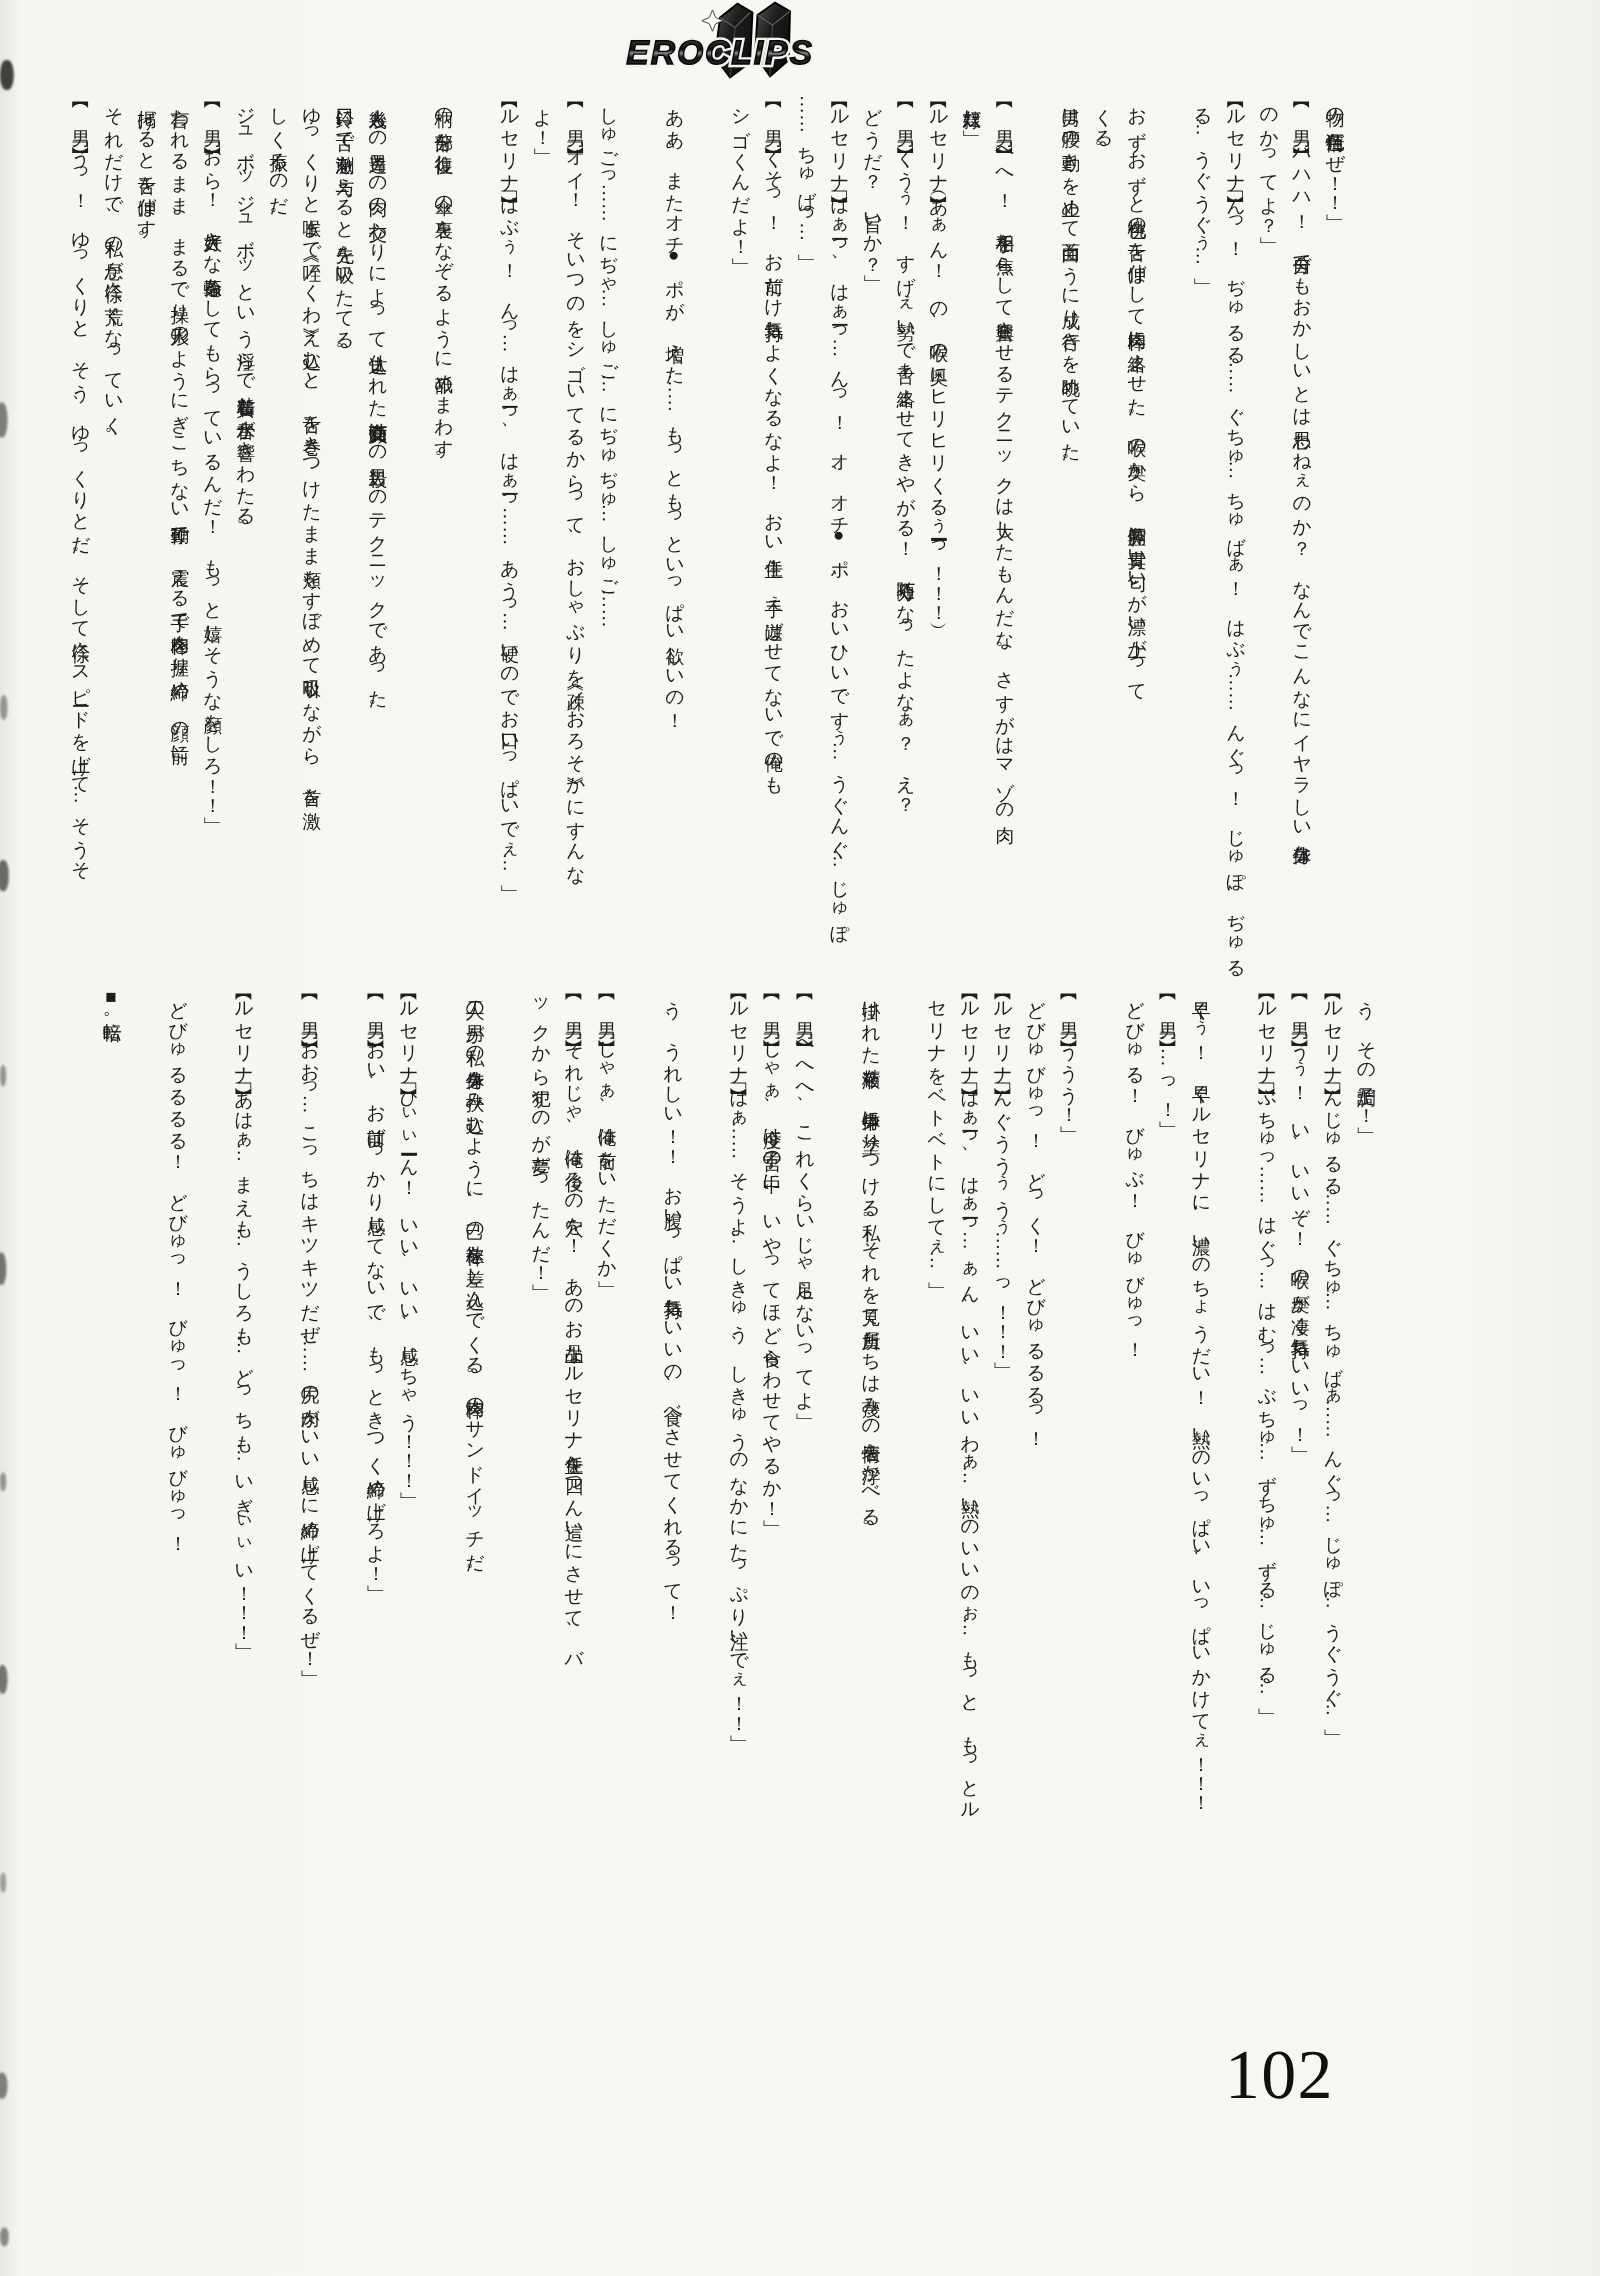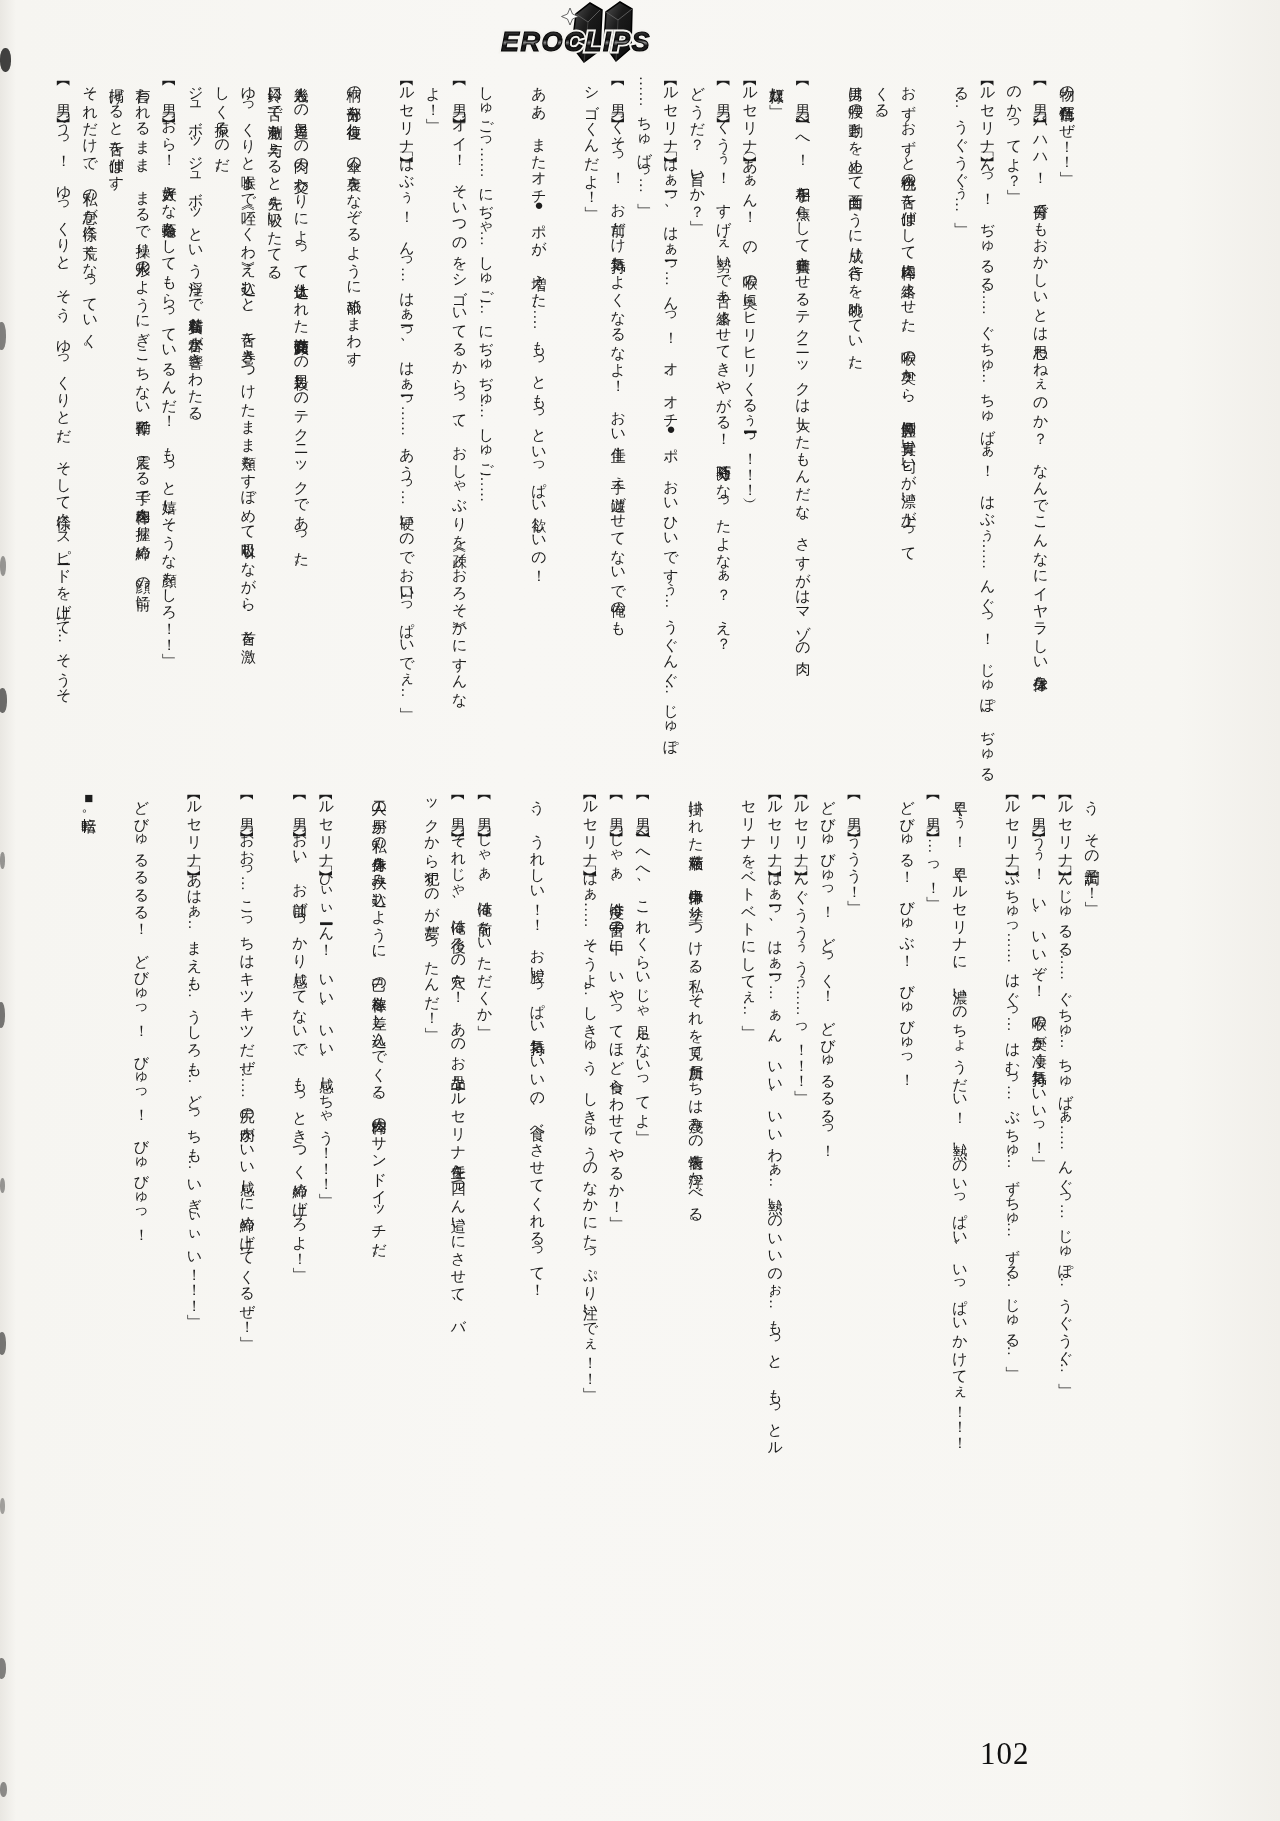--- a/index.html
+++ b/index.html
@@ -16,22 +16,22 @@
     font-size:15px;
     line-height:26.4px;
     letter-spacing:0.45px;
     color:#1d1d1d;
   }
   .block-top{top:76px;right:200px;height:706px;}
   .block-bottom{top:790px;right:175px;height:712px;}
   .line{white-space:nowrap;}
   .line.para{margin-right:26.4px;}
   .page-number{
-    position:absolute;left:980px;top:1736px;
-    font-size:31px;letter-spacing:1px;color:#101010;
+    position:absolute;left:980px;top:1628px;
+    font-size:56px;letter-spacing:1px;color:#101010;
     font-family:"Liberation Serif","DejaVu Serif",serif;
   }
   .logo{position:absolute;left:430px;top:0;width:220px;height:66px;}
   .artifact{position:absolute;background:#161616;border-radius:45%;filter:blur(0.7px);}
 </style>
 </head>
 <body>
 
 <div class="page">
 

